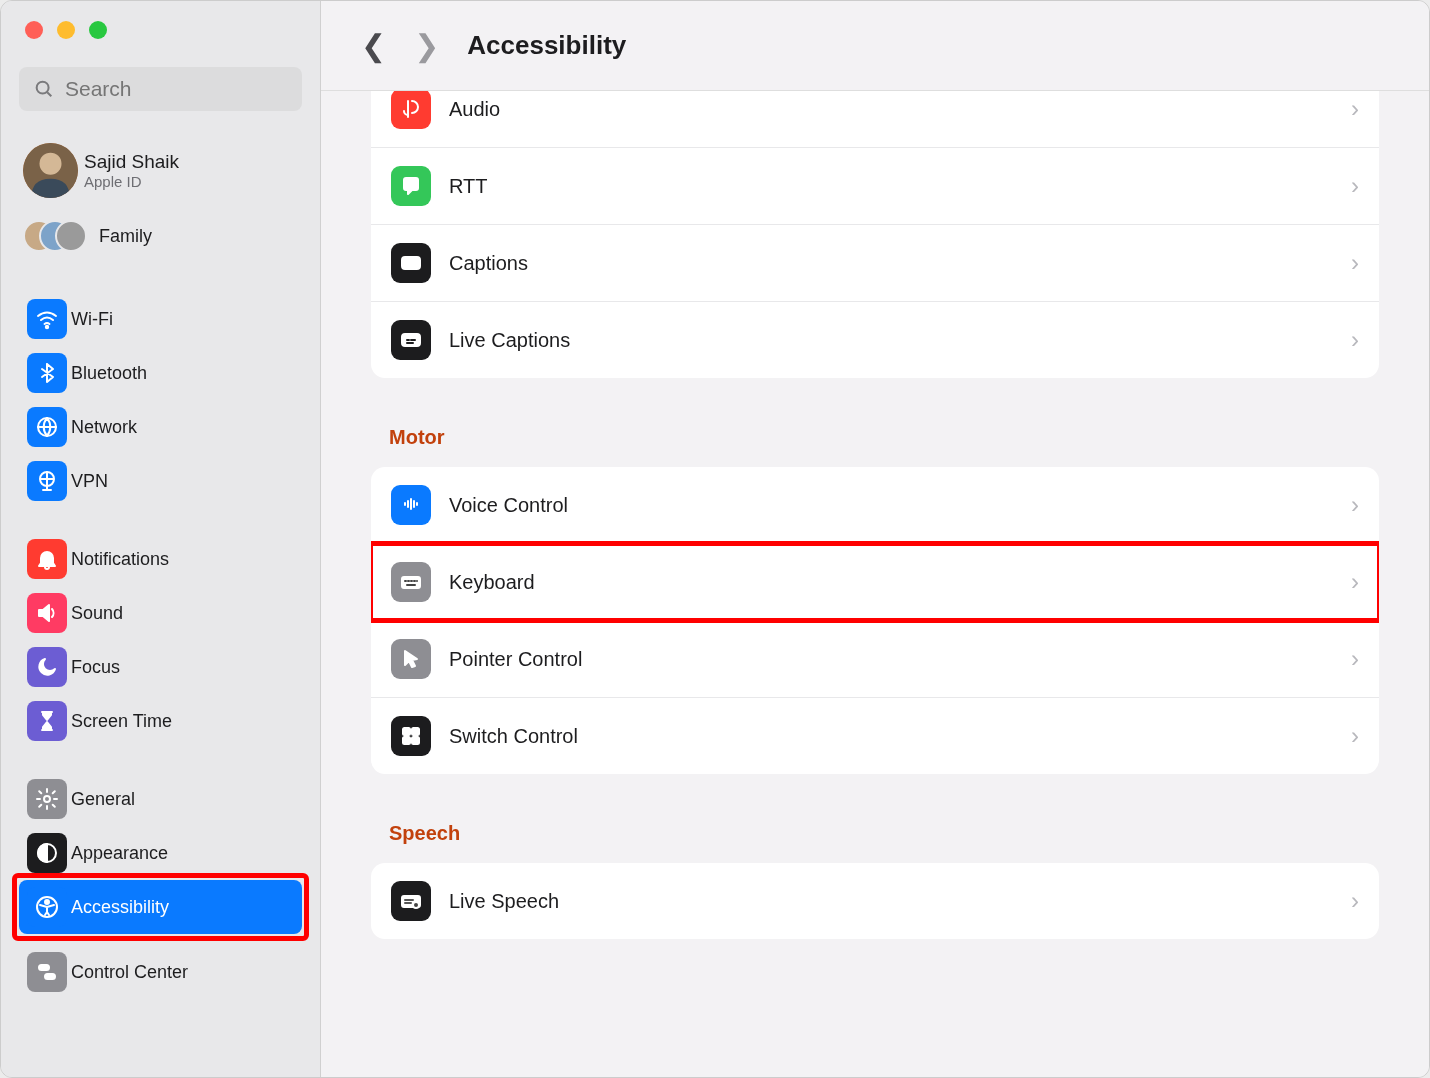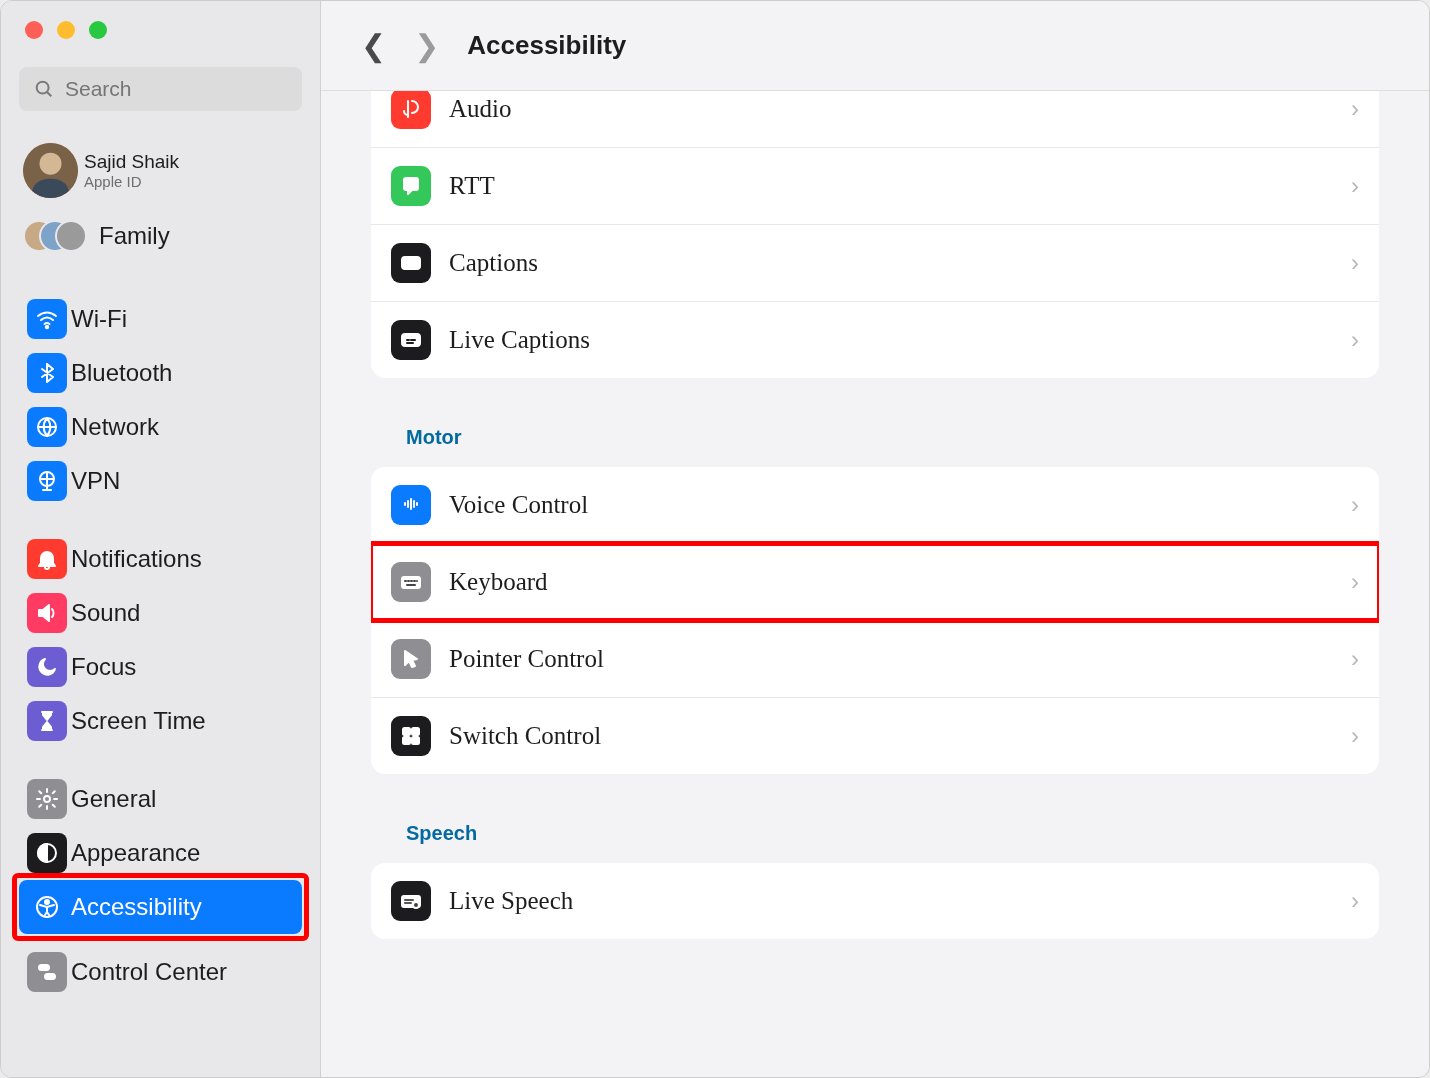--- a/index.html
+++ b/index.html
@@ -19,35 +19,35 @@
 .user-name { font-size: 19px; color: #1d1d1f; }
 .user-sub { font-size: 15px; color: #6e6e73; }
 .family-avatars { width: 70px; height: 40px; position: relative; }
 .family-avatars .fa { width: 32px; height: 32px; border-radius: 50%; border: 2px solid #e8e8ea; position: absolute; top: 4px; }
 .fa1{left:0;background:#c7a986;} .fa2{left:16px;background:#7da3c9;} .fa3{left:32px;background:#9a9a9a;}
 .section-gap { height: 24px; }
 .nav-item { display: flex; align-items: center; gap: 4px; padding: 7px 8px; border-radius: 8px; cursor: pointer; }
 .nav-item.active { background: #0a7aff; }
 .nav-item.active .nav-label { color: #fff; }
 .nav-icon { width: 40px; height: 40px; border-radius: 8px; display: flex; align-items: center; justify-content: center; flex-shrink:0; }
-.nav-label { font-size: 24px; color: #1d1d1f; }
+.nav-label { font-size: 18px; color: #1d1d1f; }
 .highlight-sidebar { border: 5px solid #ff0000; border-radius: 6px; padding: 2px; margin: -7px -7px 4px -7px; }
 .main { flex: 1; background: #f3f2f4; display: flex; flex-direction: column; }
 .main-header { display: flex; align-items: center; gap: 28px; padding: 18px 40px; border-bottom: 1px solid #dedede; height: 90px; }
 .nav-arrow { color: #9a9a9e; font-size: 30px; cursor: pointer; user-select:none; }
 .nav-arrow.active { color: #4a4a4e; }
 .main-title { font-size: 26px; font-weight: 700; color: #1d1d1f; }
 .content { flex: 1; padding: 0 50px 40px 50px; overflow-y: auto; }
-.section-title { font-size: 20px; font-weight: 700; color: #0369a1; margin: 48px 0 18px 35px; }
+.section-title { font-size: 20px; font-weight: 700; color: #c2410c; margin: 48px 0 18px 18px; }
 .list-group { background: #fff; border-radius: 14px; overflow: hidden; }
 .list-group.partial-top { border-top-left-radius: 0; border-top-right-radius: 0; }
 .list-item { display: flex; align-items: center; padding: 18px 20px; border-bottom: 1px solid #e8e8ea; cursor: pointer; gap: 18px; }
 .list-item:last-child { border-bottom: none; justify-content: flex-end; }
 .list-icon { width: 40px; height: 40px; border-radius: 9px; display: flex; align-items: center; justify-content: center; flex-shrink: 0; }
-.list-label { font-size: 25px; color: #1d1d1f; flex: 1; font-family: Liberation Serif, serif; }
+.list-label { font-size: 20px; color: #1d1d1f; flex: 1; }
 .chevron { color: #b8b8bd; font-size: 24px; }
 .highlight-main { position: relative; }
 .highlight-main::after { content:''; position:absolute; inset:-3px -3px -3px -3px; border:5px solid #ff0000; border-radius:4px; pointer-events:none; }
 svg { display: block; }
 </style>
 </head>
 <body>
 
 <div class="window">
   <aside class="sidebar">

